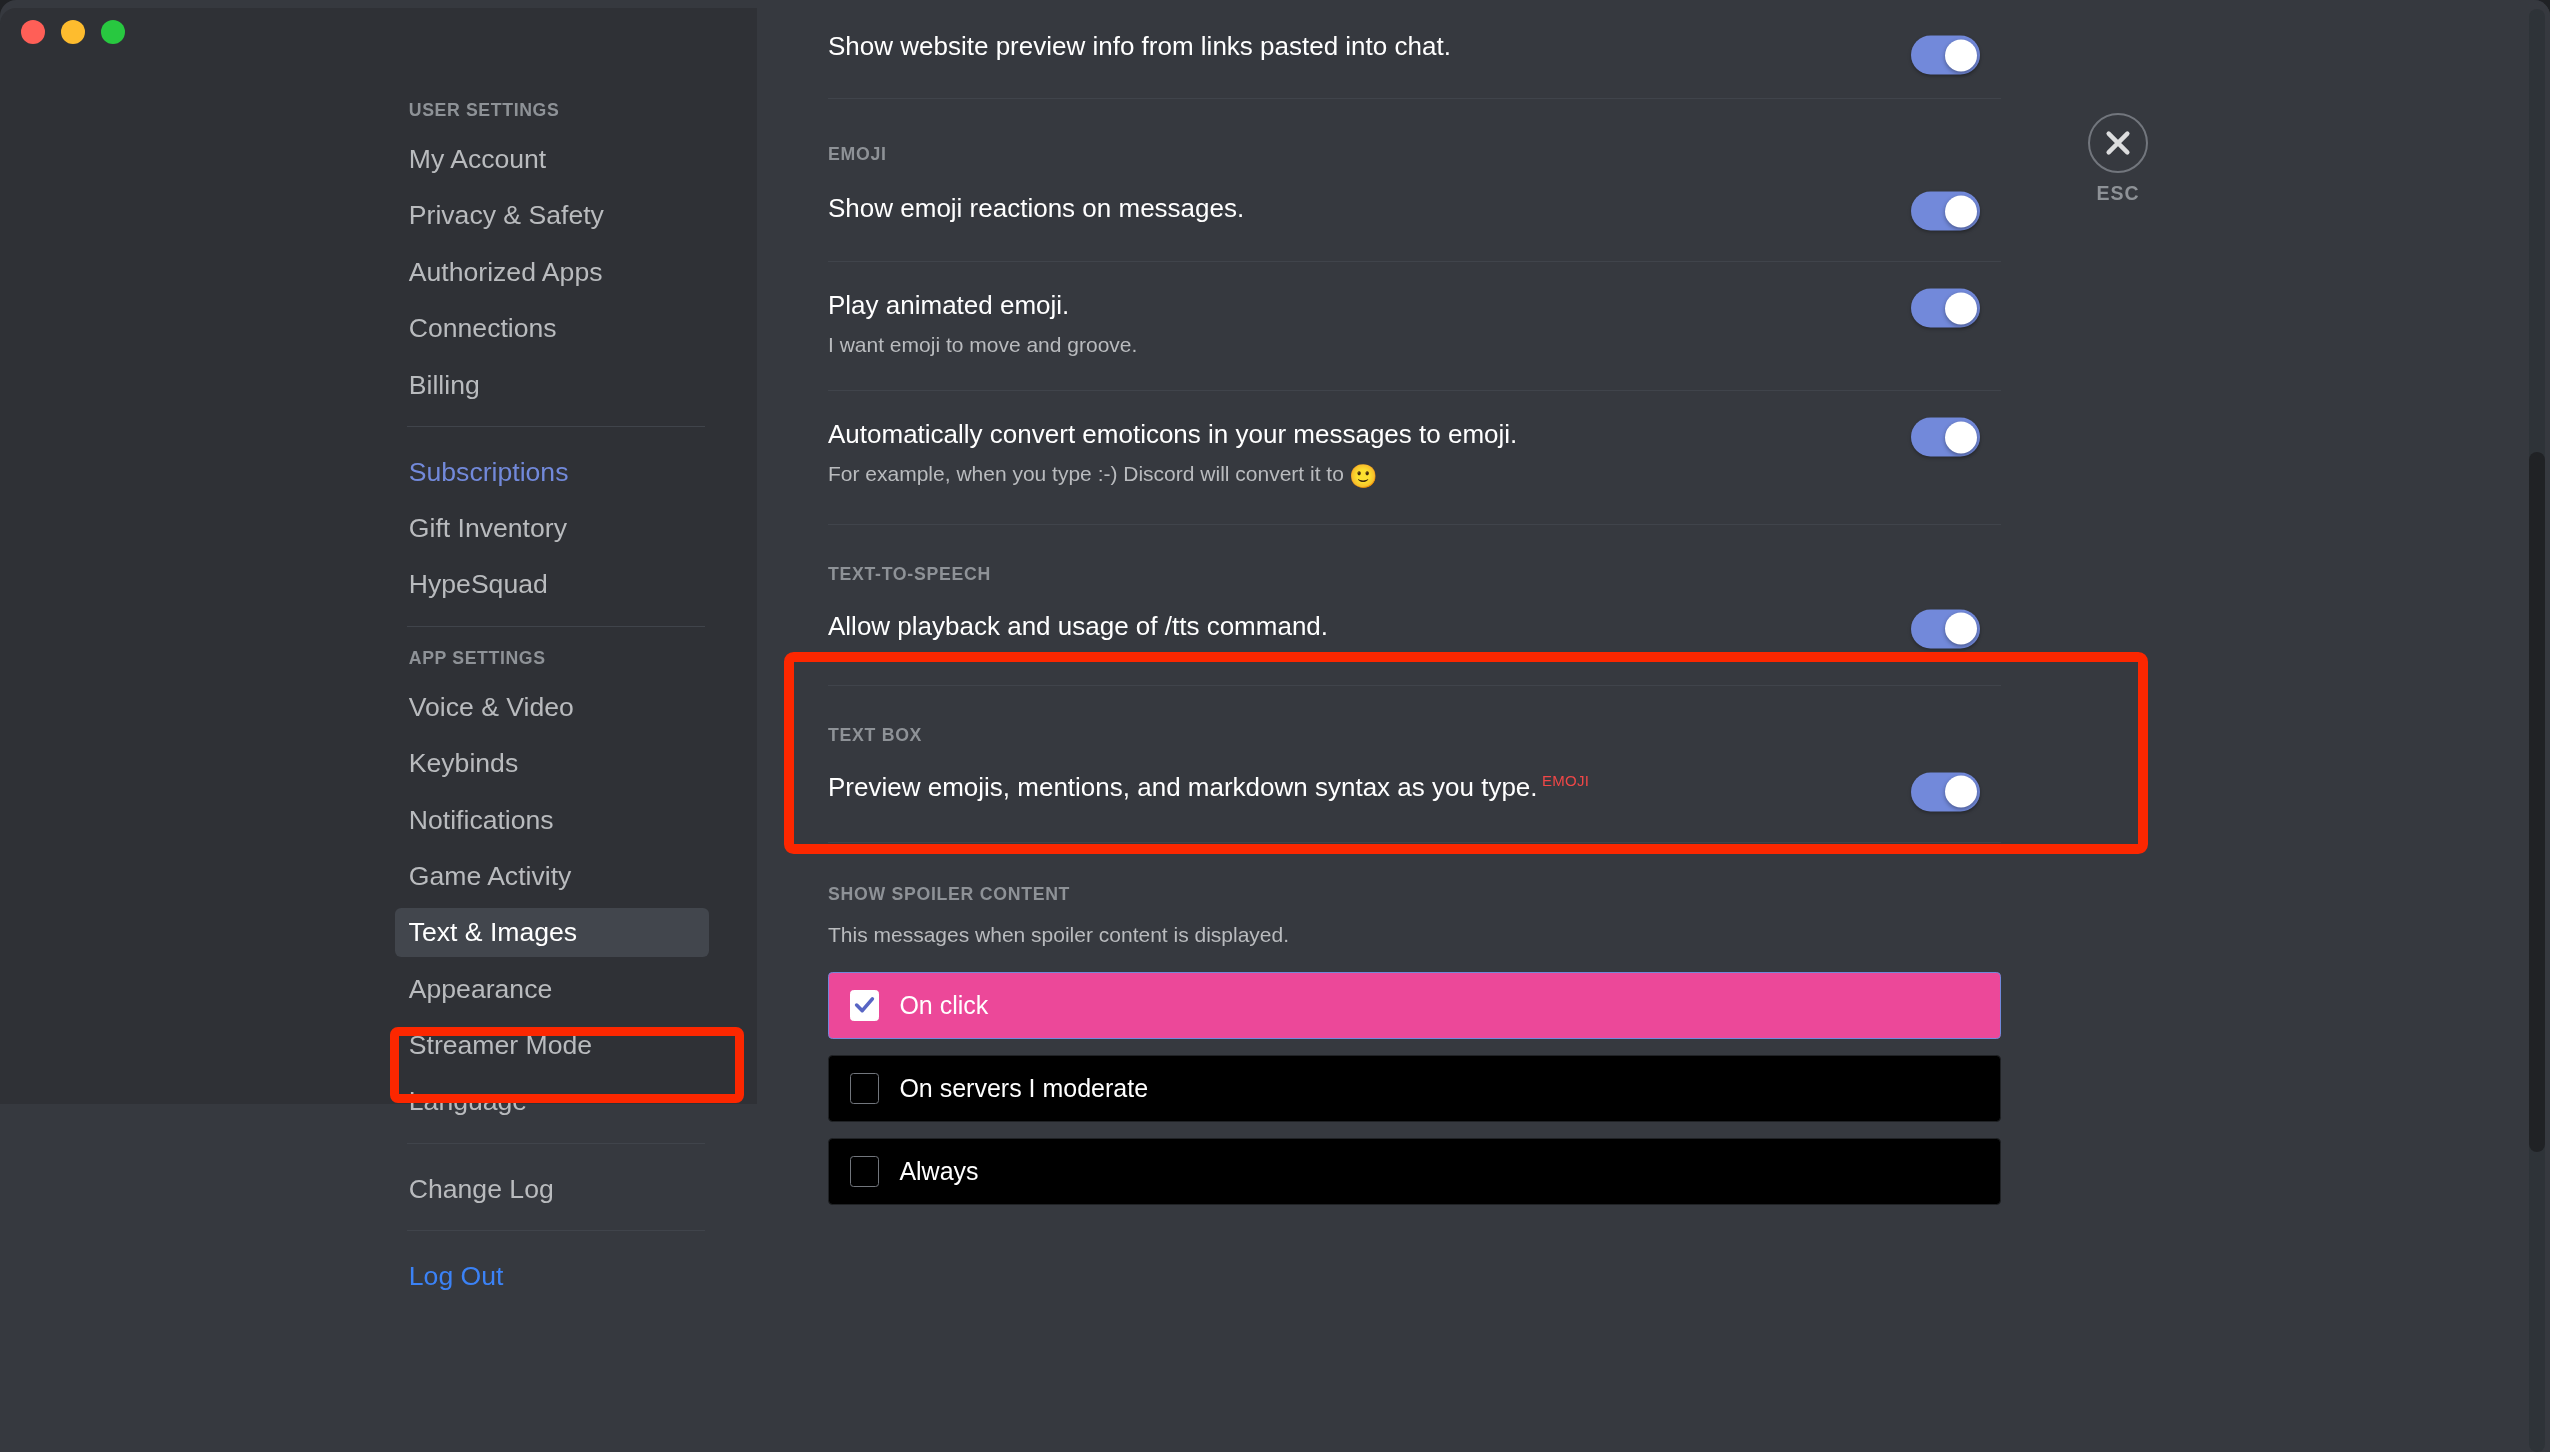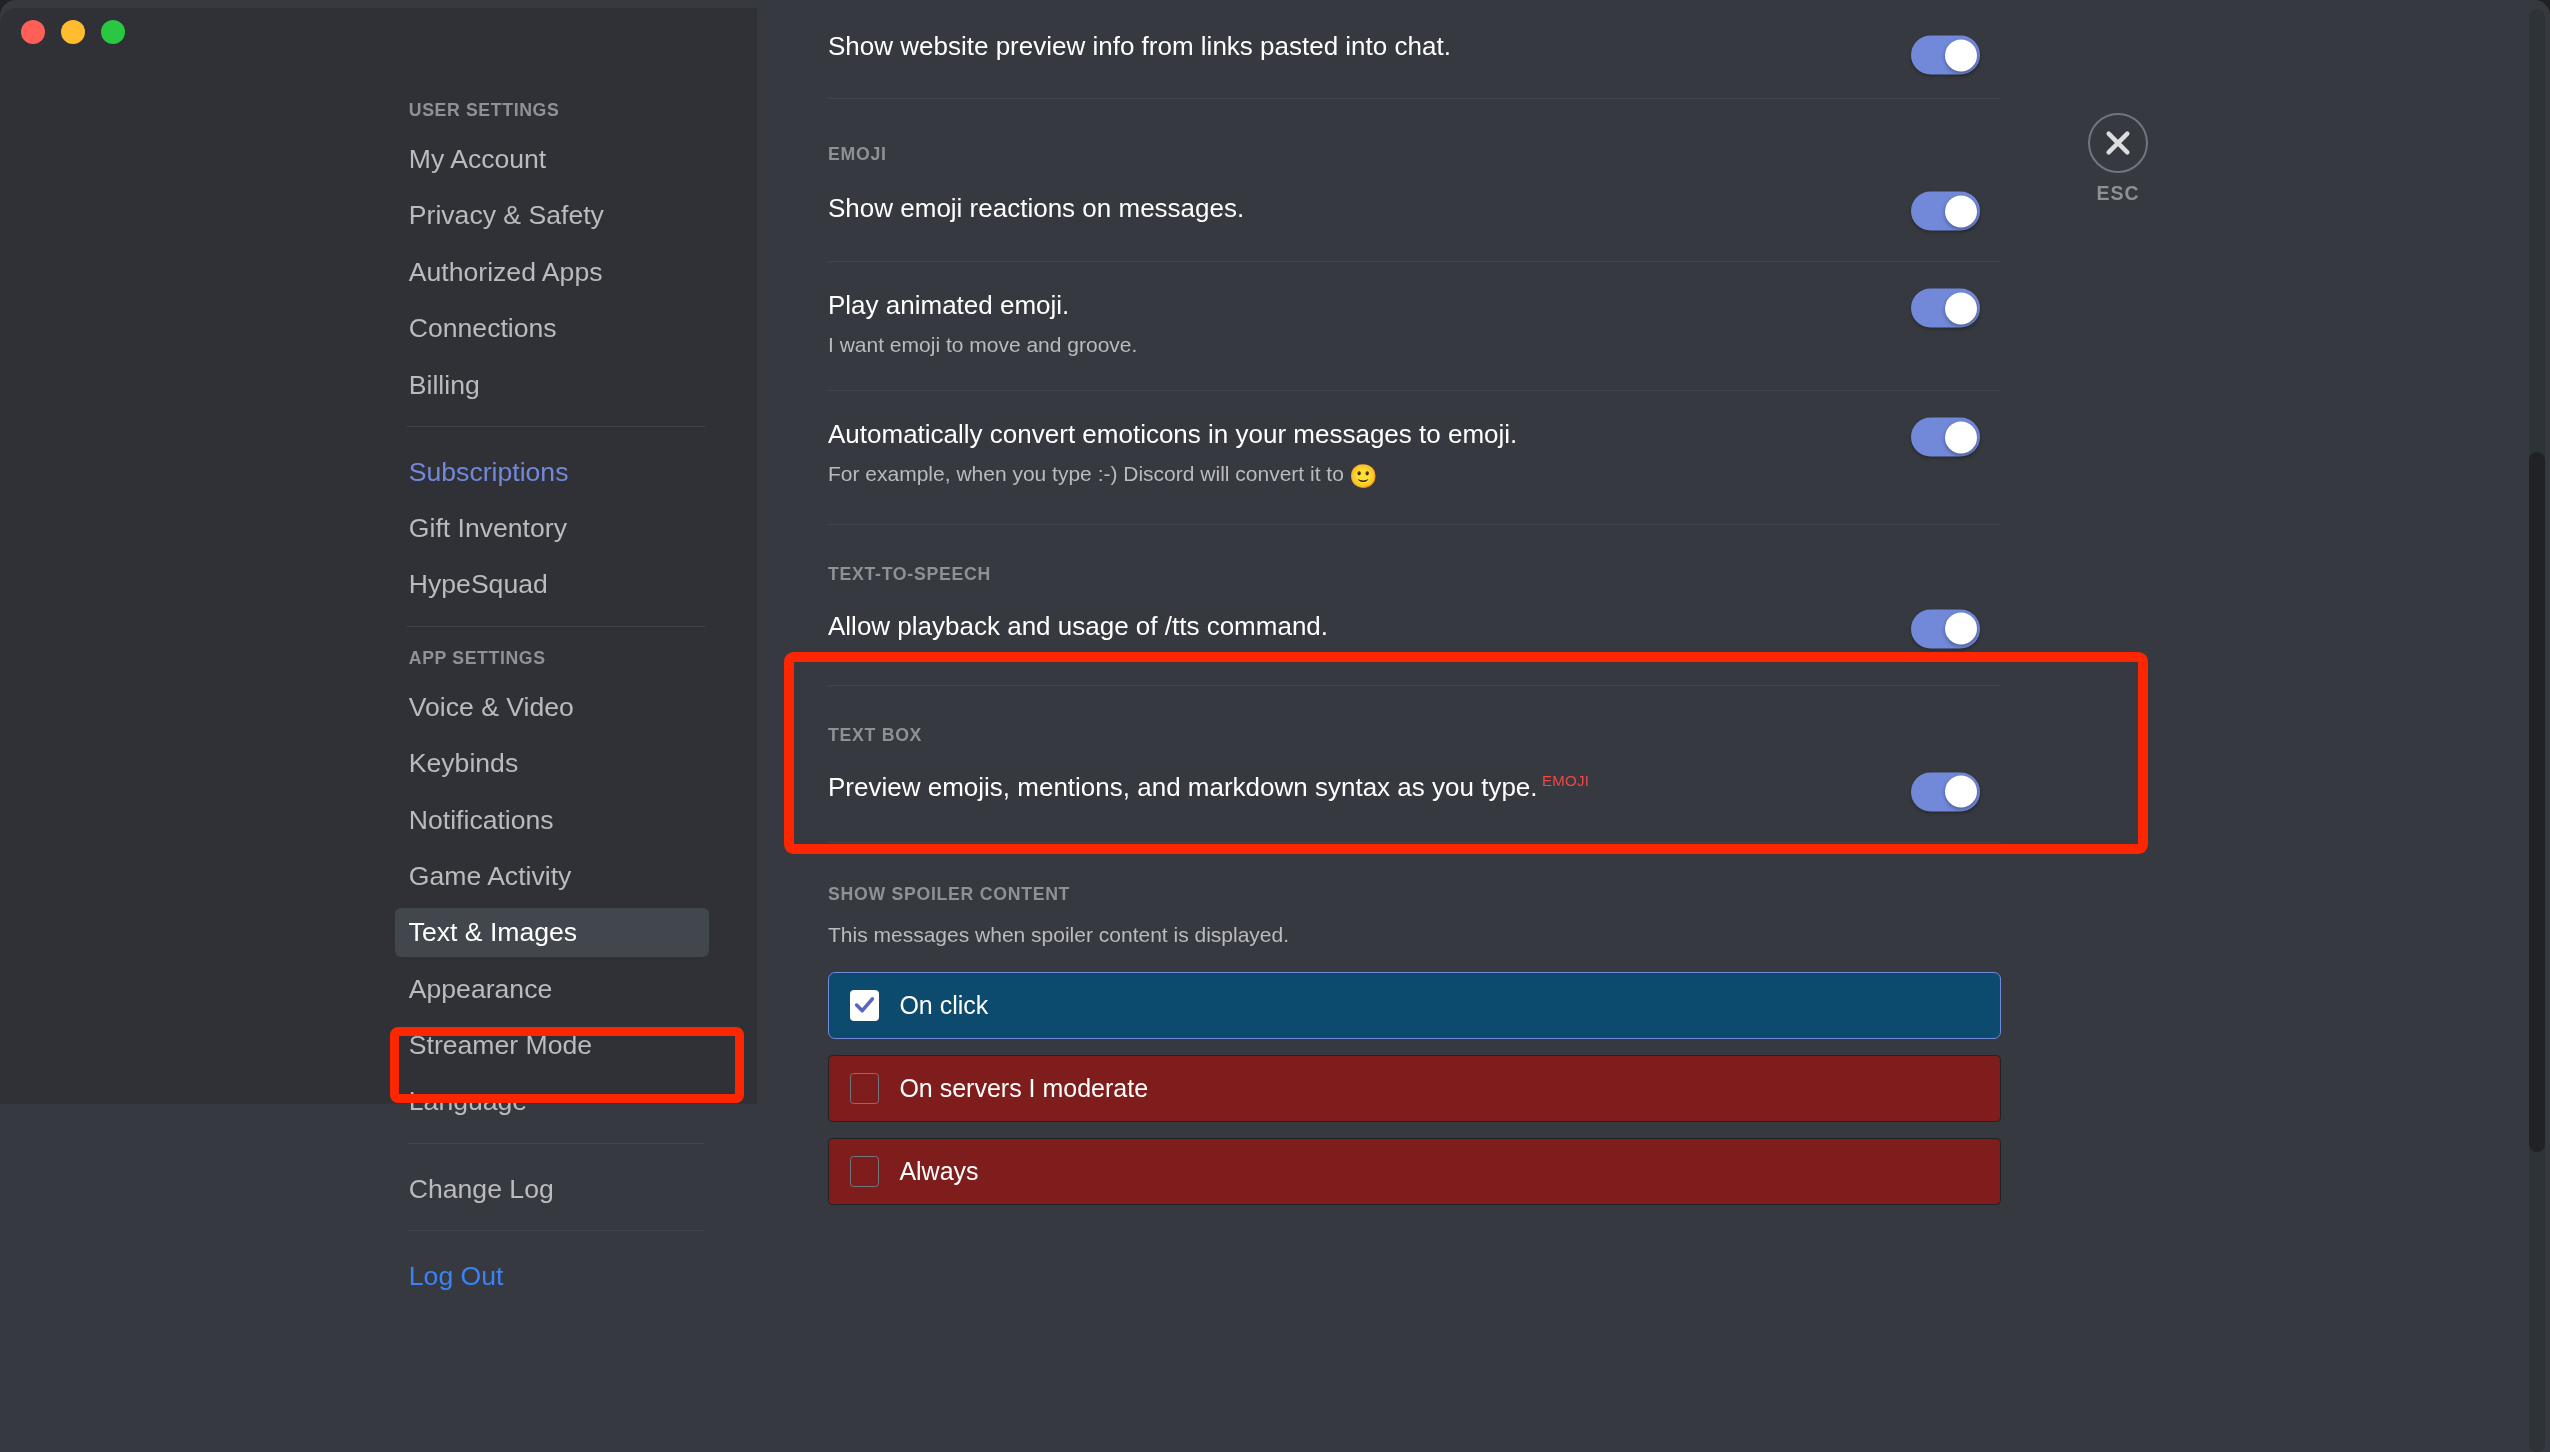--- a/index.html
+++ b/index.html
@@ -184,27 +184,26 @@
 
   
   .opt {
     position: relative;
     display: flex;
     align-items: center;
     height: 67px;
     border-radius: 4.4px;
     margin-bottom: 16px;
     padding-left: 21px;
-    background: #7f1d1d;
+    background: #000000;
     border: 0.9px solid #202225;
   }
   .opt.selected {
-    background: #0c4a6e;
+    background: #ec4899;
     border-color: #7289da;
-    border-radius: 7px;
   }
   .opt-box {
     width: 29px;
     height: 31px;
     border-radius: 3.5px;
     border: 1.8px solid #72767d;
     background: transparent;
     flex: 0 0 auto;
     position: relative;
   }

